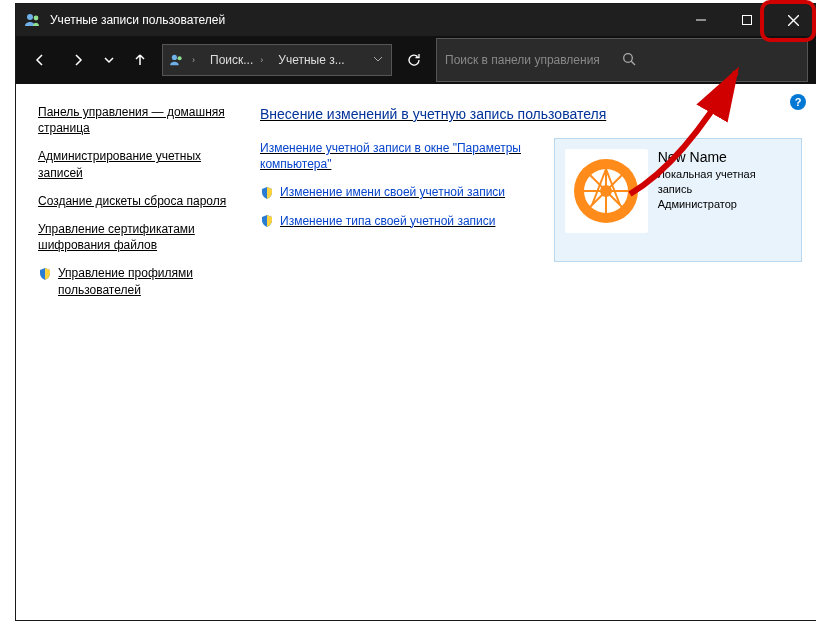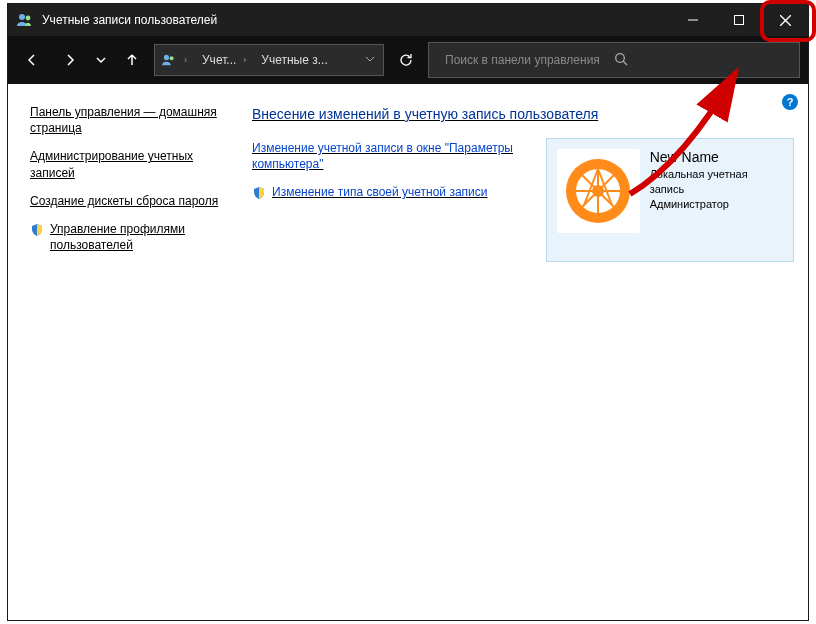--- a/index.html
+++ b/index.html
@@ -1,39 +1,39 @@
 <!DOCTYPE html>
 <html><head>
 <meta charset="utf-8">
 <style>
 * { box-sizing: border-box; margin: 0; padding: 0; font-family: "Segoe UI", Tahoma, sans-serif; }
 body { background: #fff; position: relative; width: 816px; height: 624px; overflow: hidden; }
 
-.window { position: absolute; top: 4px; left: 8px; width: 800px; height: 616px; background: #fff; box-shadow: 0 0 0 1px #1a1a1a; }
+.window { position: absolute; top: 4px; left: 16px; width: 800px; height: 616px; background: #fff; box-shadow: 0 0 0 1px #1a1a1a; }
 
 .titlebar { height: 32px; background: #1f1f1f; display: flex; align-items: center; justify-content: space-between; color: #fff; }
 .titlebar-left { display: flex; align-items: center; padding-left: 8px; gap: 8px; }
 .titlebar-title { font-size: 12px; }
 .titlebar-controls { display: flex; }
 .tb-btn { width: 46px; height: 32px; display: flex; align-items: center; justify-content: center; color: #fff; font-size: 12px; }
 .tb-btn svg { stroke: #fff; }
 
 .nav { height: 48px; background: #111; display: flex; align-items: center; padding: 0 8px; gap: 6px; }
 .nav-btn { width: 32px; height: 32px; display: flex; align-items: center; justify-content: center; color: #fff; }
 .nav-btn svg { stroke: #fff; fill: none; stroke-width: 1.5; }
 
 .addr { height: 32px; background: #2b2b2b; display: flex; align-items: center; color: #ddd; font-size: 12px; border: 1px solid #555; flex: 0 0 auto; min-width: 230px; }
 .addr-seg { padding: 0 6px; display: flex; align-items: center; height: 100%; gap: 4px; }
 .addr-chev { color: #aaa; font-size: 9px; padding: 0 3px; }
 .addr-remain { flex: 1; }
 .addr-down { padding: 0 8px; color: #aaa; }
 
 .refresh { width: 32px; height: 32px; display: flex; align-items: center; justify-content: center; color: #fff; }
 
-.search { flex: 1; height: 36px; background: #2b2b2b; border: 1px solid #555; display: flex; align-items: center; padding: 0 16px; color: #888; font-size: 12px; }
+.search { flex: 1; height: 44px; background: #2b2b2b; border: 1px solid #555; display: flex; align-items: center; padding: 0 8px; color: #888; font-size: 12px; }
 .search span { flex: 1; }
 .search-icon { color: #aaa; }
 
 .content { height: calc(100% - 80px); background: #fff; display: flex; position: relative; padding: 8px; }
 .help-icon { position: absolute; right: 10px; top: 10px; width: 16px; height: 16px; border-radius: 50%; background: #0078d4; color: #fff; font-size: 11px; display: flex; align-items: center; justify-content: center; font-weight: bold; }
 
 .sidebar { width: 228px; padding: 12px 8px 12px 14px; text-decoration: underline; }
 .sidebar-item { display: flex; align-items: flex-start; gap: 6px; margin-bottom: 12px; cursor: pointer; }
 .sidebar-item .shield { flex: 0 0 14px; margin-top: 2px; }
 .sidebar-item span.label { font-size: 12px; color: #000; line-height: 1.35; }
@@ -118,21 +118,21 @@
     <div class="addr">
       <div class="addr-seg">
         <svg width="16" height="12" viewBox="0 0 18 14">
             <circle cx="6" cy="4" r="3" fill="#6fb0e8"></circle>
             <circle cx="12" cy="5" r="2.4" fill="#8fe08f"></circle>
             <path d="M1 13c0-3 3-4 5-4s5 1 5 4" fill="#6fb0e8"></path>
           </svg>
         <span class="addr-chev">›</span>
       </div>
       <div class="addr-seg">
-        <span>Учет...</span>
+        <span>Поиск...</span>
         <span class="addr-chev">›</span>
       </div>
       <div class="addr-seg">
         <span>Учетные з...</span>
       </div>
       <div class="addr-remain"></div>
       <div class="addr-down"><svg width="10" height="10" viewBox="0 0 10 10">
             <path d="M1 3 L5 7 L9 3" stroke="#aaa" fill="none"></path>
           </svg></div>
     </div>
@@ -157,38 +157,50 @@
 
     <div class="sidebar">
       <div class="sidebar-item">
         <span class="label">Панель управления — домашняя страница</span>
       </div>
       <div class="sidebar-item">
         <span class="label">Администрирование учетных записей</span>
       </div>
       <div class="sidebar-item">
         <span class="label">Создание дискеты сброса пароля</span>
+      </div>
+      <div class="sidebar-item">
+        <span class="label">Управление сертификатами шифрования файлов</span>
       </div>
       <div class="sidebar-item">
         <span class="shield">
             <svg width="14" height="14" viewBox="0 0 14 14">
               <path d="M7 1l5 2v3c0 4-3 6-5 7-2-1-5-3-5-7V3z" fill="#2b7cd3"></path>
               <path d="M7 1l5 2v3c0 4-3 6-5 7V1z" fill="#ffd23f"></path>
             </svg>
           </span>
         <span class="label">Управление профилями пользователей</span>
       </div>
     </div>
 
     <div class="main">
       <div class="heading">Внесение изменений в учетную запись пользователя</div>
 
       <div class="link-block" style="max-width:280px">
         <div class="link">
           <span>Изменение учетной записи в окне "Параметры компьютера"</span>
+        </div>
+        <div class="link">
+          <span class="shield">
+              <svg width="14" height="14" viewBox="0 0 14 14">
+                <path d="M7 1l5 2v3c0 4-3 6-5 7-2-1-5-3-5-7V3z" fill="#2b7cd3"></path>
+                <path d="M7 1l5 2v3c0 4-3 6-5 7V1z" fill="#ffd23f"></path>
+              </svg>
+            </span>
+          <span>Изменение имени своей учетной записи</span>
         </div>
         <div class="link">
           <span class="shield">
               <svg width="14" height="14" viewBox="0 0 14 14">
                 <path d="M7 1l5 2v3c0 4-3 6-5 7-2-1-5-3-5-7V3z" fill="#2b7cd3"></path>
                 <path d="M7 1l5 2v3c0 4-3 6-5 7V1z" fill="#ffd23f"></path>
               </svg>
             </span>
           <span>Изменение типа своей учетной записи</span>
         </div>

